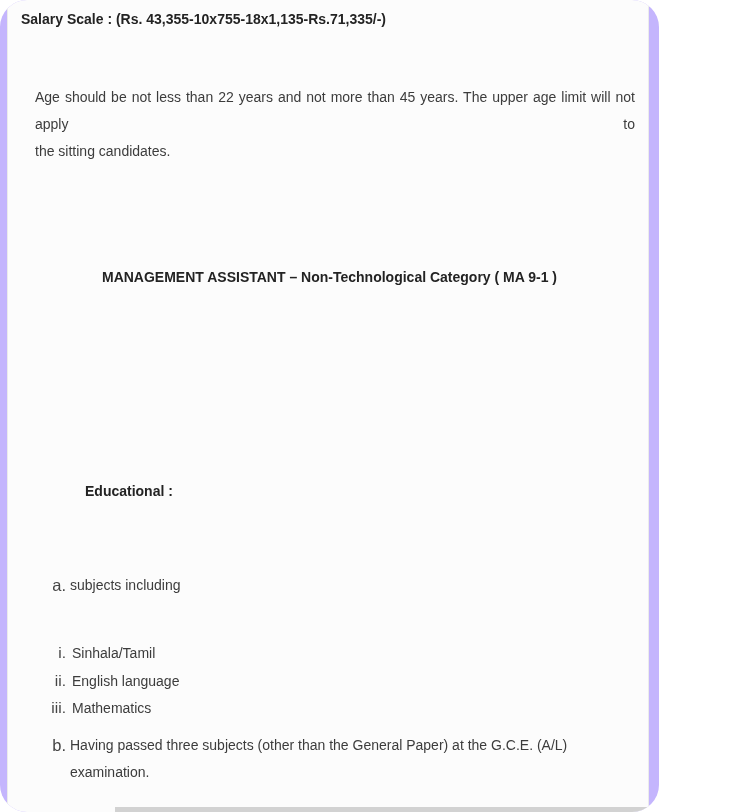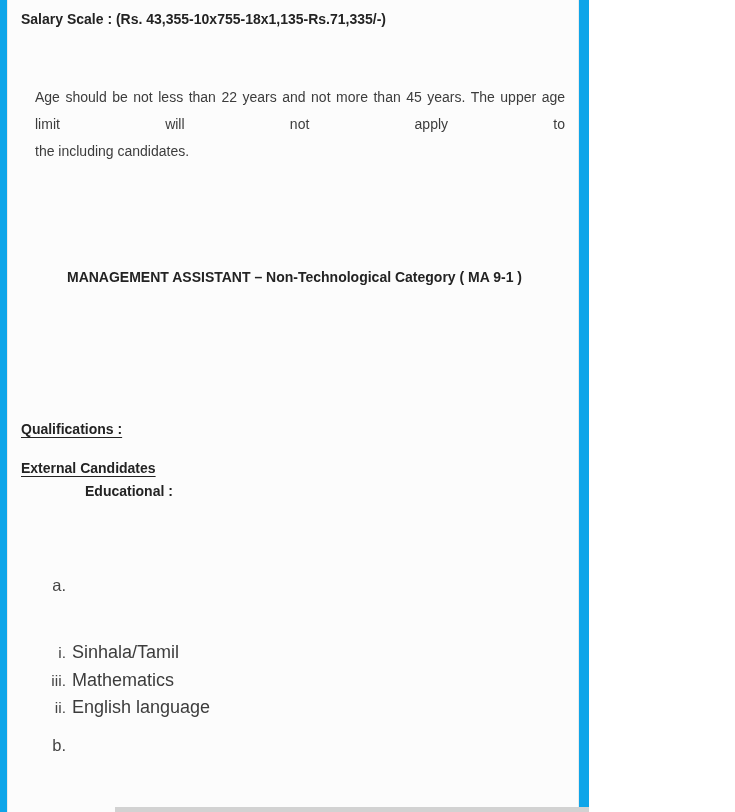--- a/index.html
+++ b/index.html
@@ -3,24 +3,25 @@
 <meta charset="utf-8">
 <style>
   html, body {
     margin: 0;
     padding: 0;
     background: #ffffff;
     font-family: "Liberation Sans", "DejaVu Sans", sans-serif;
   }
   #screen {
     position: relative;
-    width: 589px;
+    width: 659px;
     height: 812px;
-    background: #0ea5e9;
+    background: #c4b5fd;
     overflow: hidden;
+    border-radius: 27px;
   }
   
   .page-surface {
     position: absolute;
     top: 0; bottom: 0;
     left: 7px; right: 10px;
     background: #fcfcfc;
     border-left: 1px solid #ebebeb;
     border-right: 1px solid #ebebeb;
   }
@@ -76,21 +77,21 @@
   .sub-item .marker {
     width: 66px;
     text-align: right;
     font-size: 15.5px;
     line-height: 27px;
     color: #454545;
     flex: 0 0 auto;
   }
   .sub-item .label {
     margin-left: 6px;
-    font-size: 18px;
+    font-size: 14px;
     line-height: 27px;
     color: #3c3c3c;
   }
 
   .h-scrollbar {
     position: absolute;
     left: 0; right: 0; bottom: 0;
     height: 6px;
     background: transparent;
   }
@@ -105,49 +106,49 @@
 <body>
 
 <div id="screen">
 
   <div class="page-surface"></div>
 
   <div class="txt bold salary">Salary Scale : (Rs. 43,355-10x755-18x1,135-Rs.71,335/-)</div>
 
   <div class="txt age-para">
     <div class="justify-line">Age should be not less than 22 years and not more than 45 years. The upper age limit will not apply to</div>
-    <div>the including candidates.</div>
+    <div>the sitting candidates.</div>
   </div>
 
   <div class="txt bold post-title">MANAGEMENT ASSISTANT – Non-Technological Category ( MA 9-1 )</div>
 
-  <div class="txt bold underline qualifications">Qualifications :</div>
 
-  <div class="txt bold underline external">External Candidates</div>
 
   <div class="txt bold educational">Educational :</div>
 
   <div class="item-a-marker">a.</div>
   <div class="txt item-a-text">
+    <div>subjects including</div>
   </div>
 
   <div class="sub-list">
     <div class="sub-item">
       <span class="marker">i.</span>
       <span class="label">Sinhala/Tamil</span>
     </div>
     <div class="sub-item">
+      <span class="marker">ii.</span>
+      <span class="label">English language</span>
+    </div>
+    <div class="sub-item">
       <span class="marker">iii.</span>
       <span class="label">Mathematics</span>
-    </div>
-    <div class="sub-item">
-      <span class="marker">ii.</span>
-      <span class="label">English language</span>
     </div>
   </div>
 
   <div class="item-b-marker">b.</div>
+  <div class="txt item-b-text">Having passed three subjects (other than the General Paper) at the G.C.E. (A/L) examination.</div>
 
   <div class="h-scrollbar">
     <div class="thumb"></div>
   </div>
 
 </div>
 
 </body></html>

